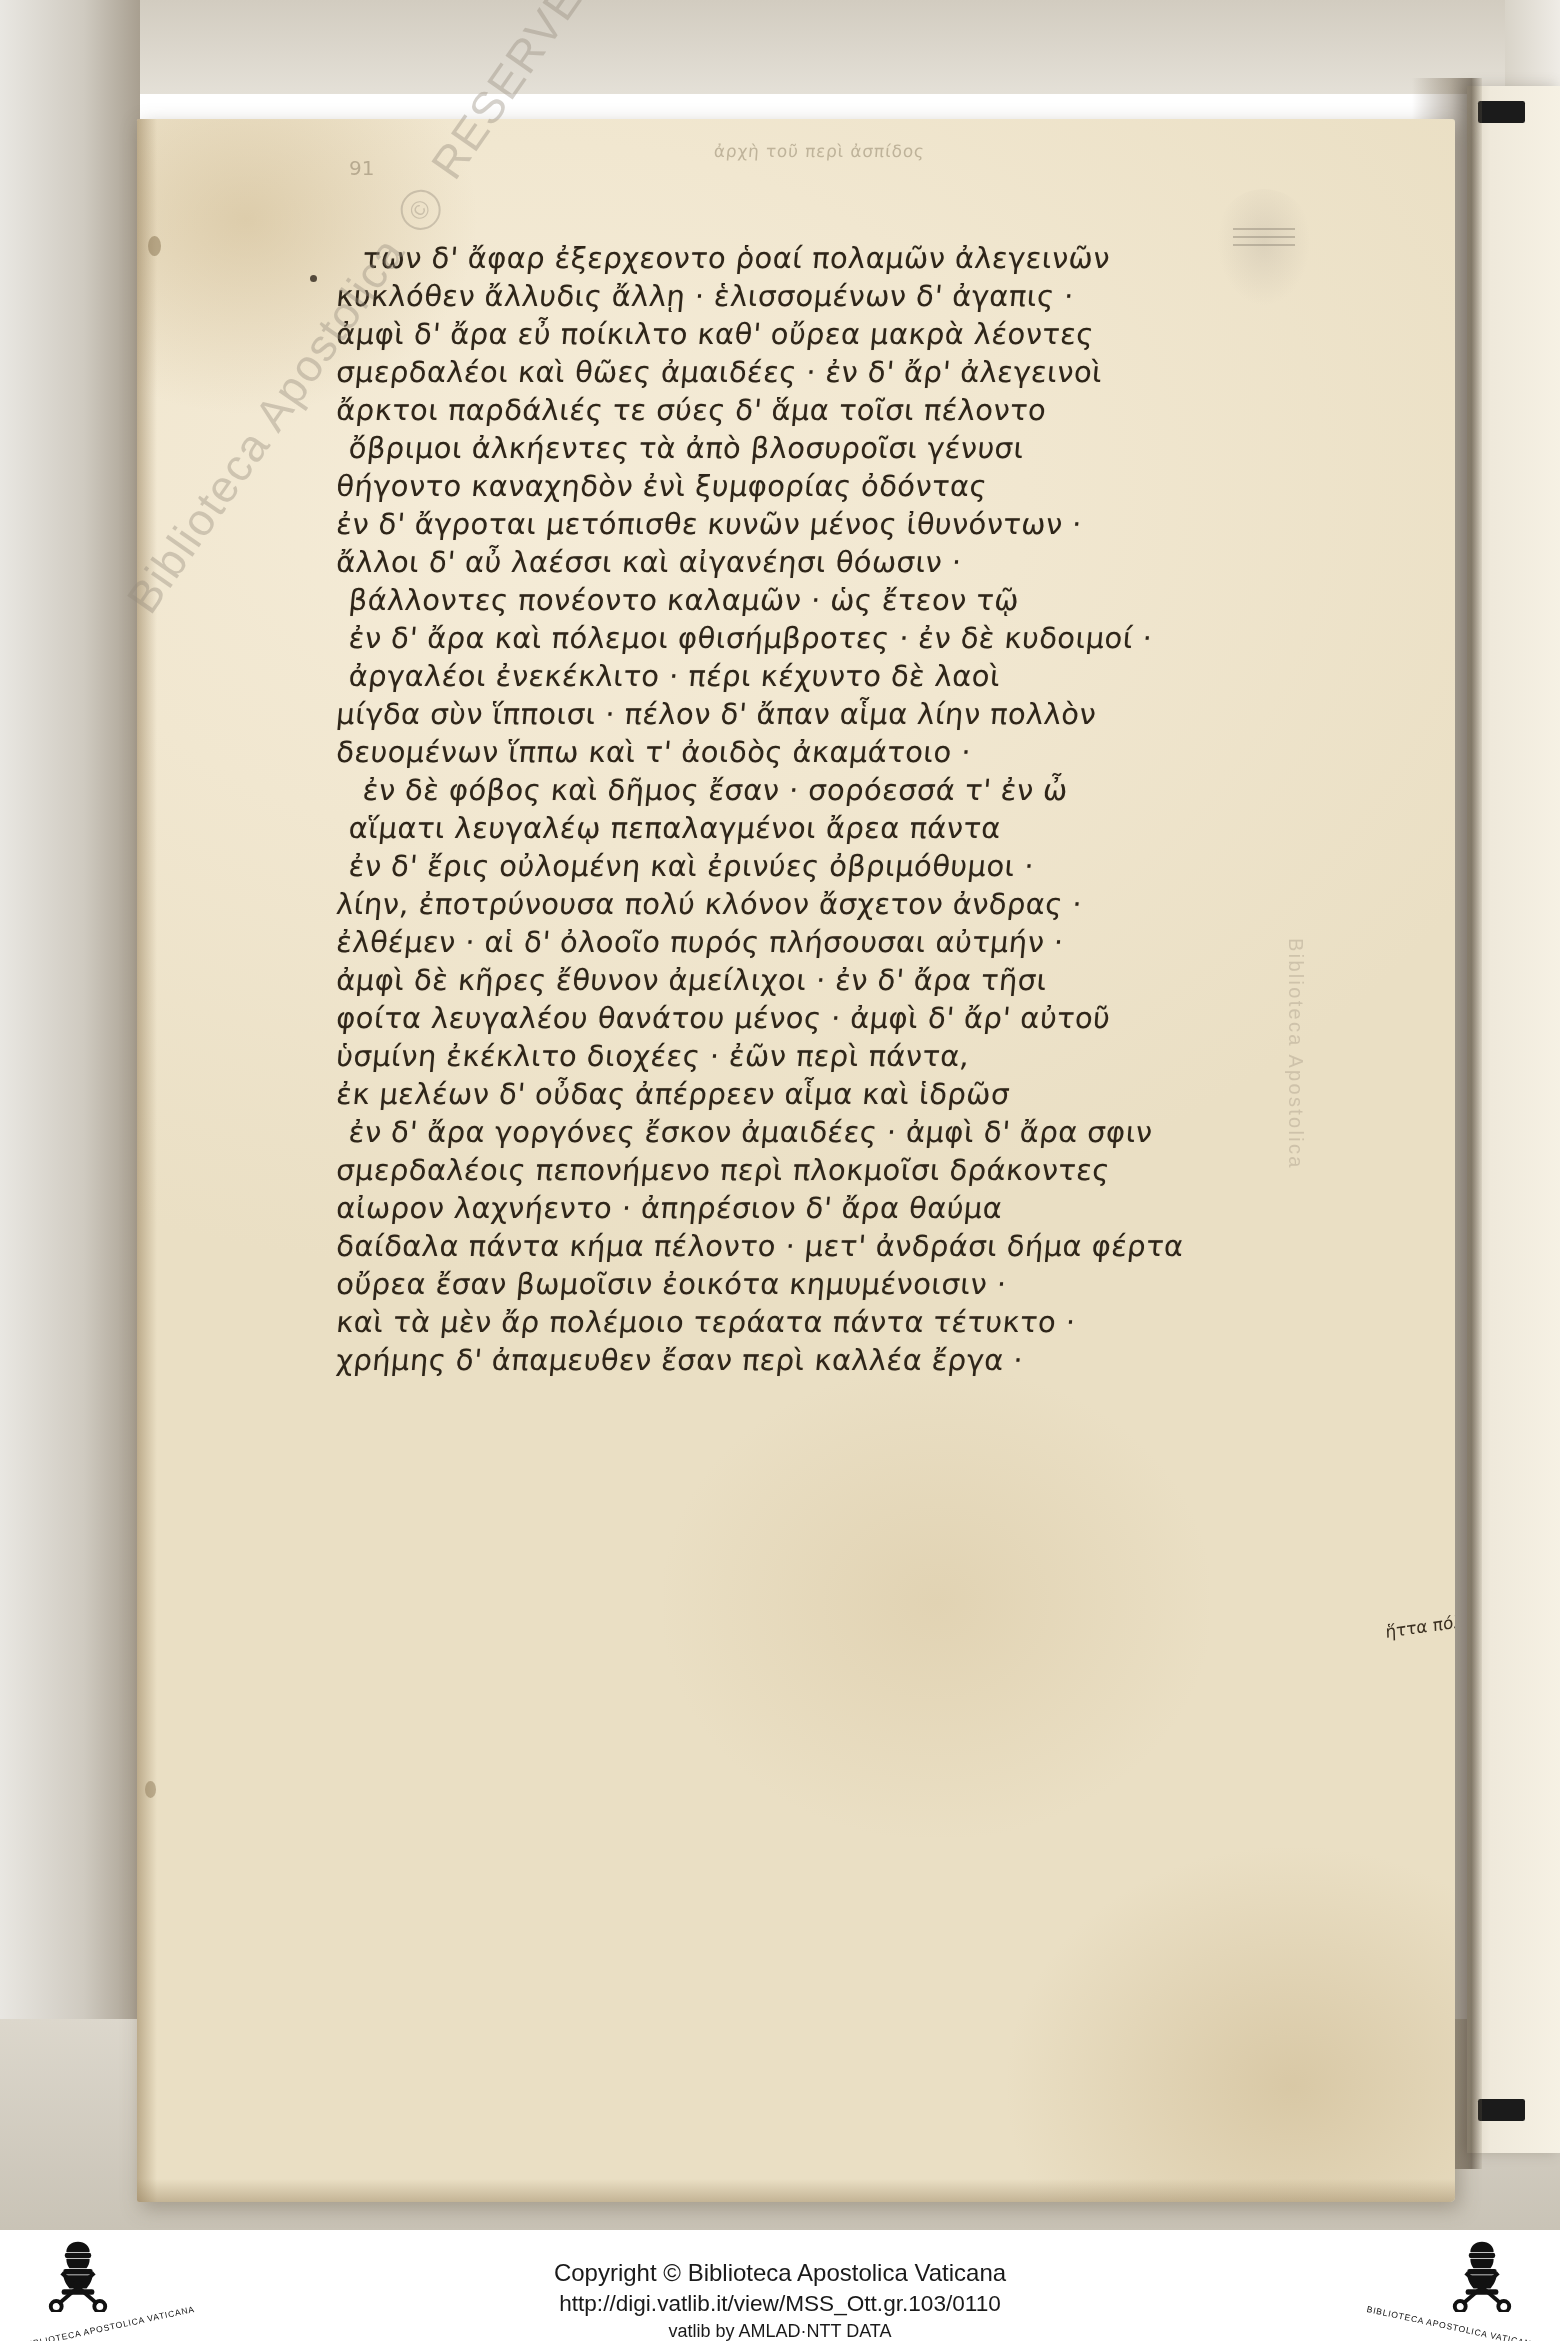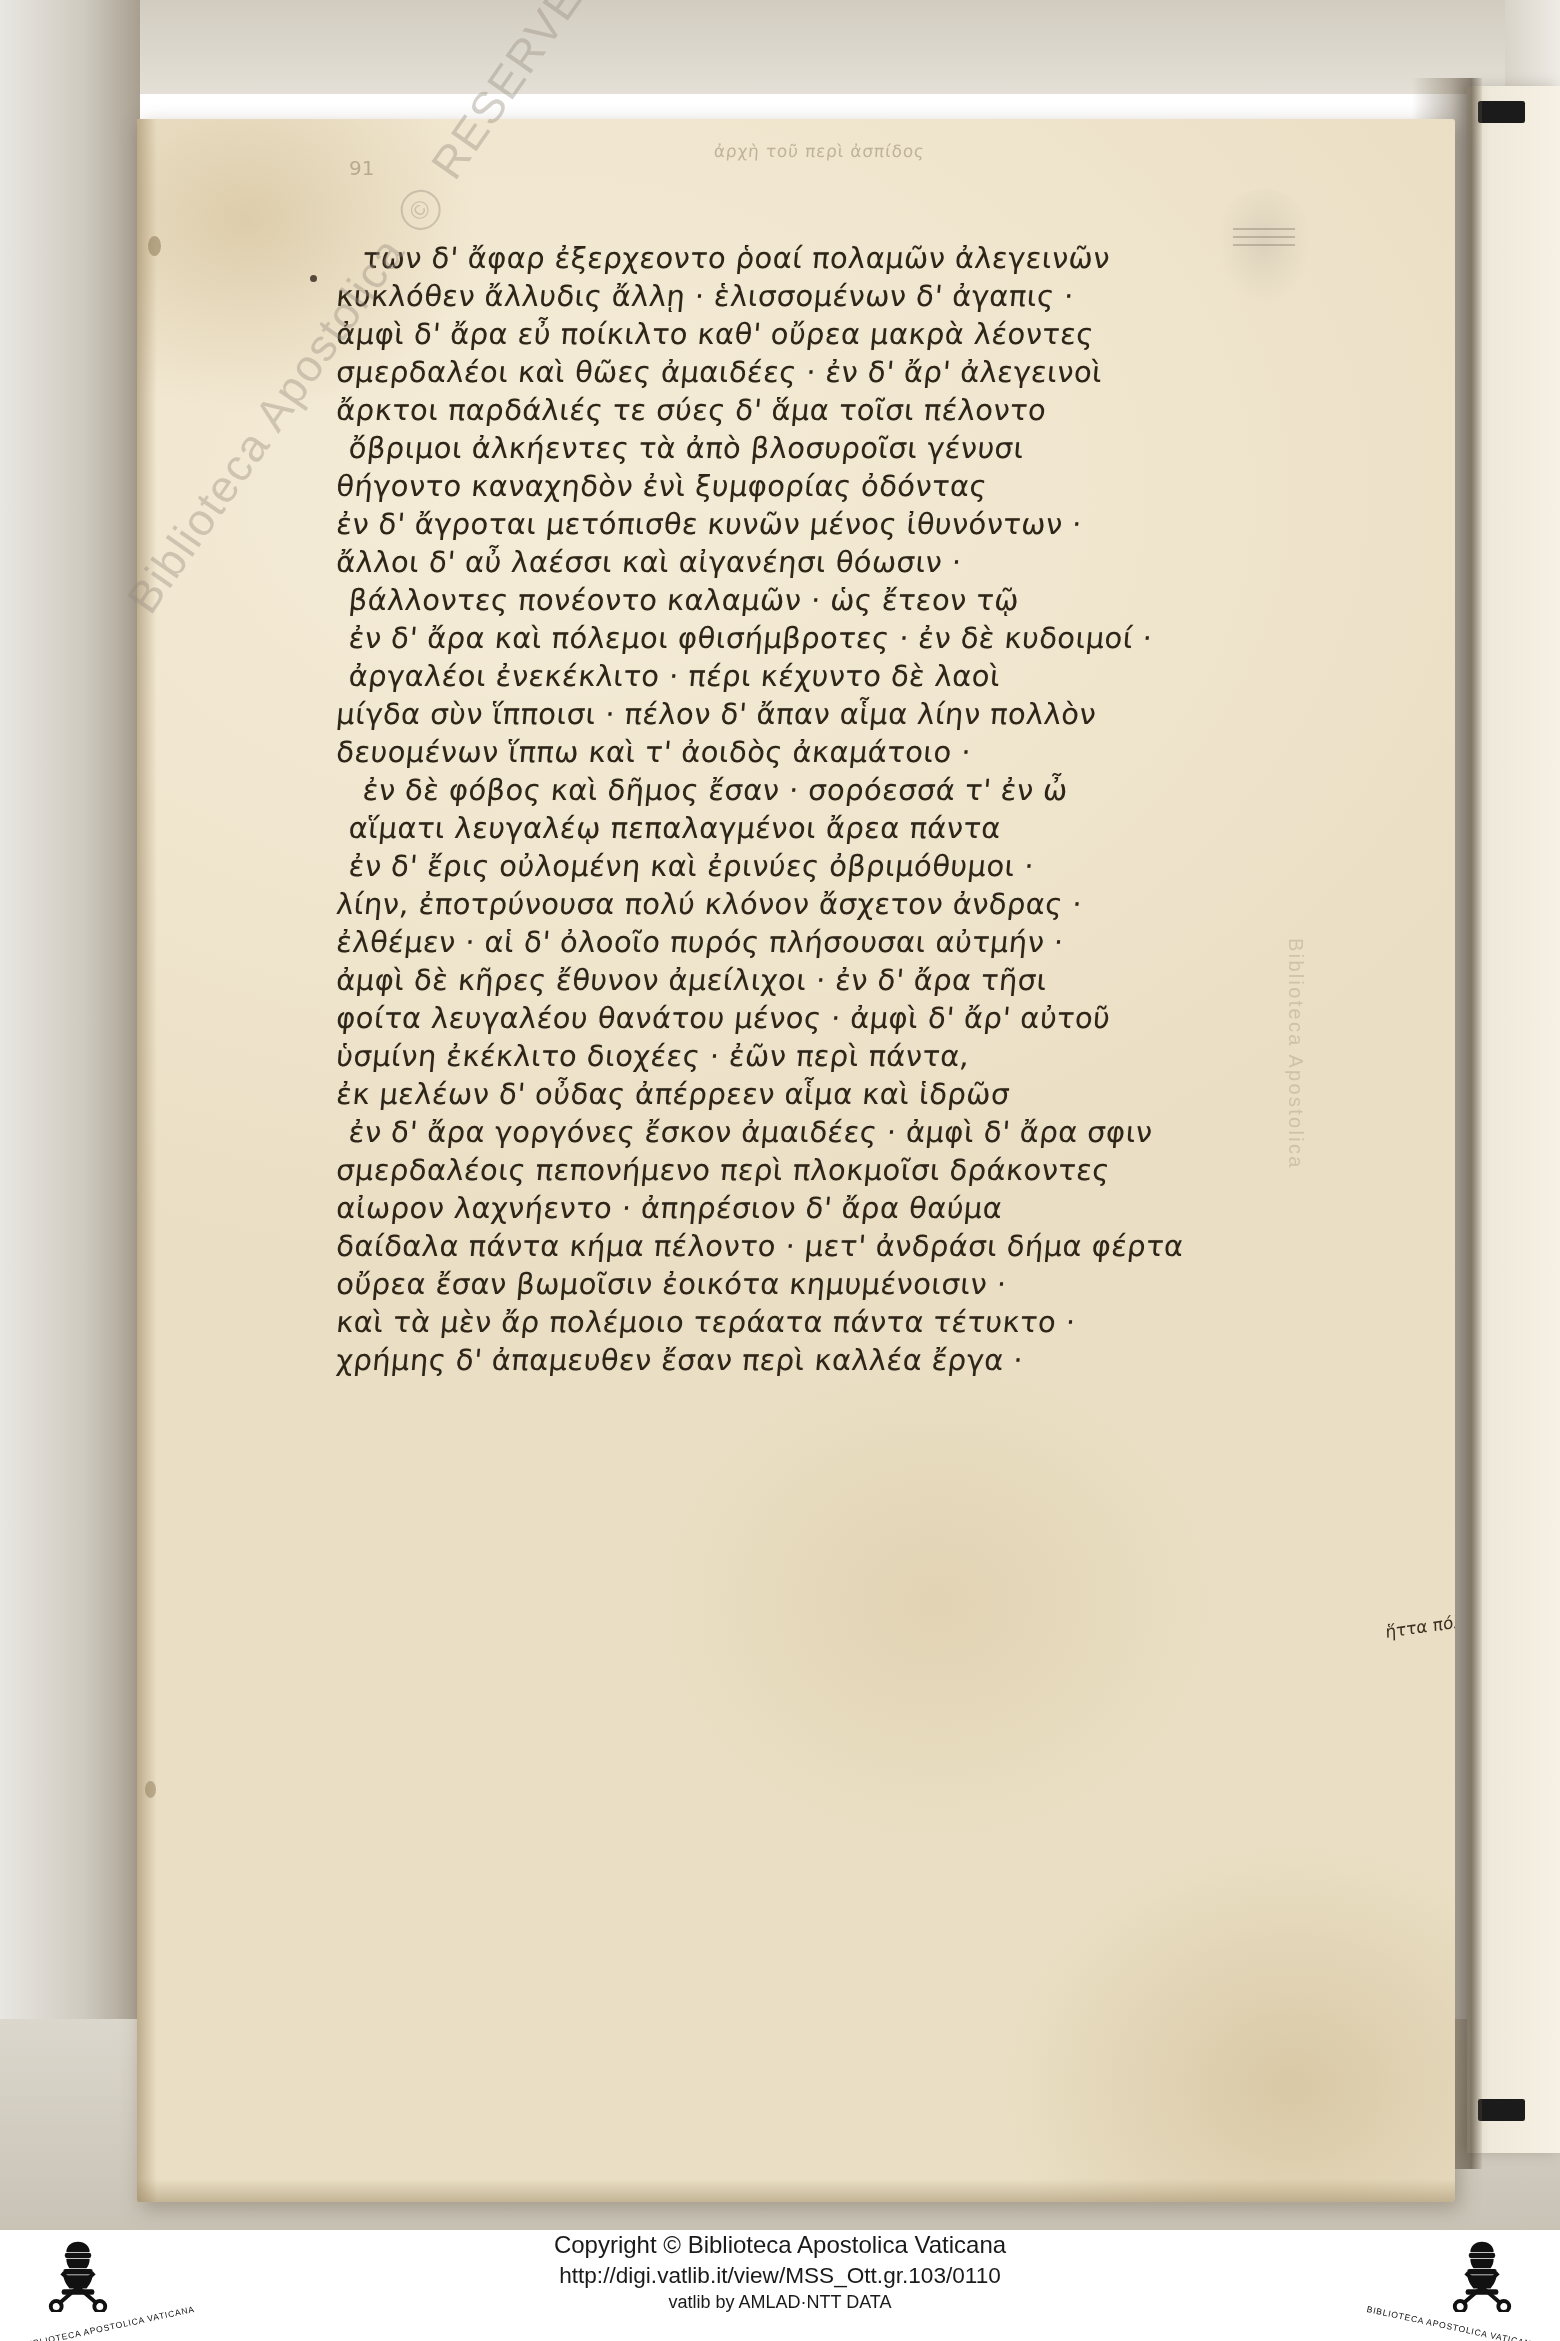--- a/index.html
+++ b/index.html
@@ -246,21 +246,21 @@
     color: rgba(150,136,112,0.6);
   }
 
   
   #footer {
     position: absolute;
     left: 0; top: 2230px;
     width: 1560px; height: 112px;
     background: #ffffff;
     display: flex;
-    align-items: flex-start;
+    align-items: flex-end;
     justify-content: center;
   }
   .footer-center {
     text-align: center;
     color: #1a1a1a;
   }
   .footer-copy {
     font-size: 24px;
     line-height: 1.25;
     margin-bottom: 1.6px;

